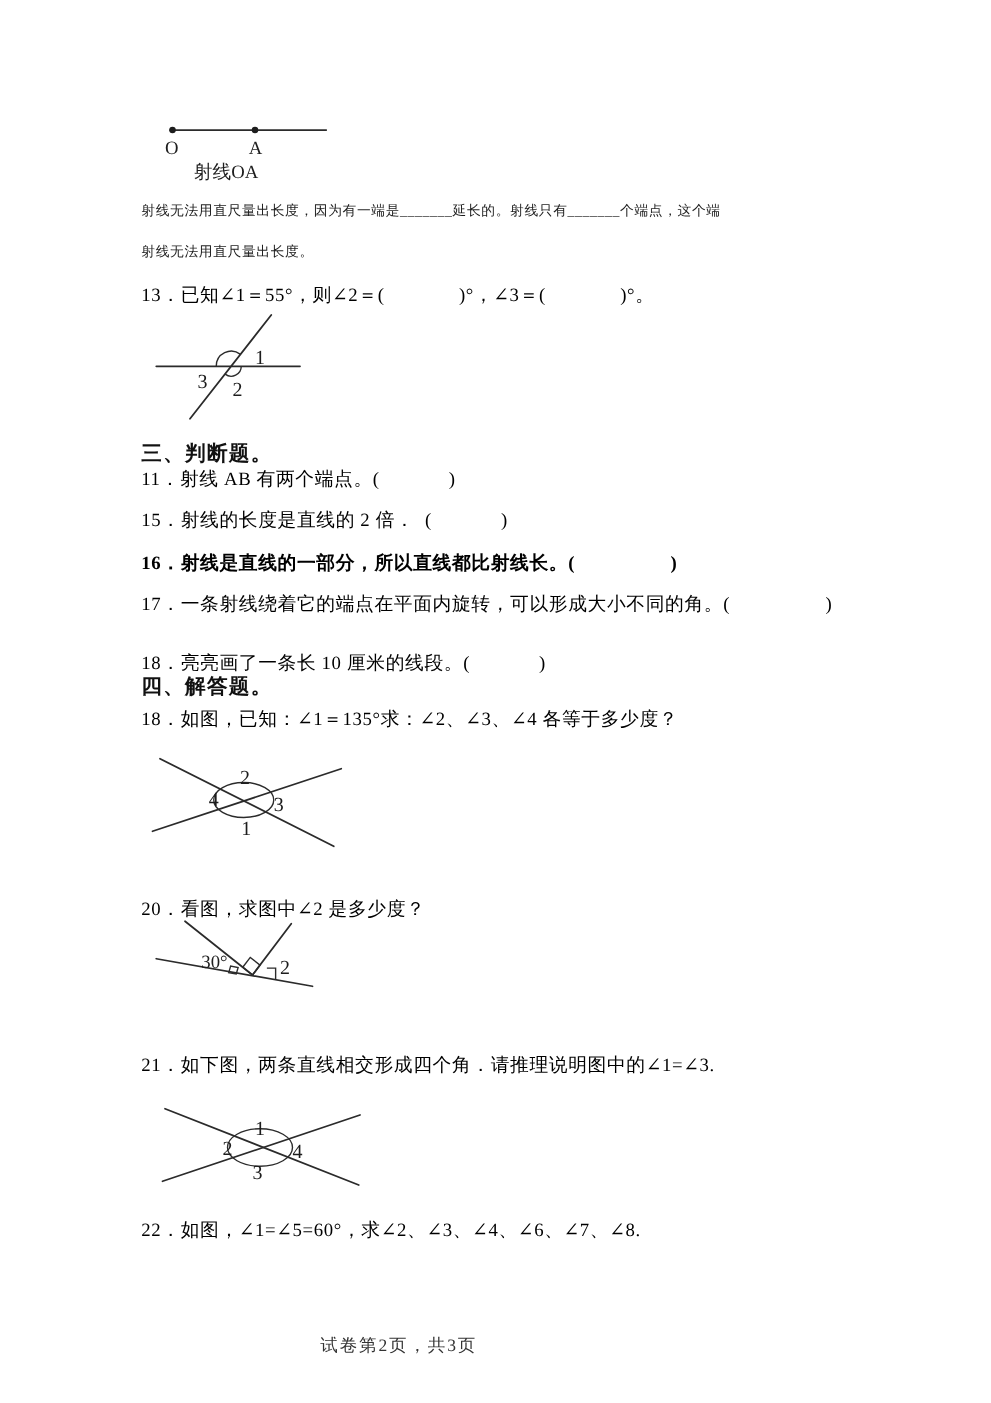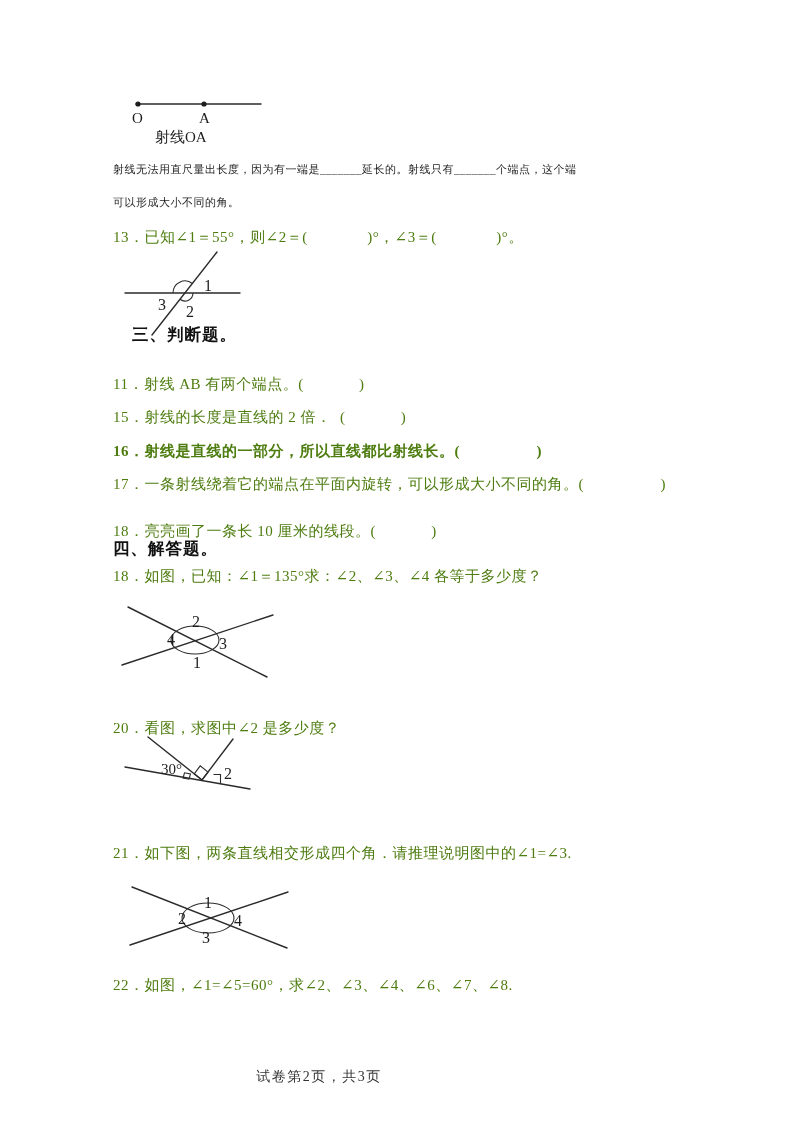--- a/index.html
+++ b/index.html
@@ -5,21 +5,21 @@
   * { margin:0; padding:0; box-sizing:border-box; }
   html,body { background:#ffffff; }
   .page {
     position:relative; width:793px; height:1122px; background:#ffffff;
     font-family:"Liberation Serif","DejaVu Serif",serif; color:#1d1d1d;
     overflow:hidden;
   }
   .txt {
     position:absolute; left:113px; width:640px;
     font-size:15px; line-height:21px; letter-spacing:0.5px;
-    white-space:pre; color:#4d7c0f;
+    white-space:pre; color:#000000;
   }
   .para { position:absolute; left:113px; top:153px; width:640px; }
   .para .fline {
     font-size:11px; line-height:33px; letter-spacing:0.5px; white-space:pre;
   }
   .sec { font-weight:bold; font-size:16.5px; letter-spacing:1px; color:#111; }
   .fig { position:absolute; overflow:visible; }
   .fig text {
     font-family:"Liberation Serif","DejaVu Serif",serif;
     fill:#1d1d1d; font-size:16px;
@@ -42,36 +42,36 @@
     <line class="fig-line" x1="8" y1="14" x2="133" y2="14"></line>
     <circle class="fig-dot" cx="10" cy="14" r="2.6"></circle>
     <circle class="fig-dot" cx="76" cy="14" r="2.6"></circle>
     <text class="small-label" x="4" y="33">O</text>
     <text class="small-label" x="71" y="33">A</text>
     <text class="small-label" x="27" y="52">射线OA</text>
   </svg>
 
   <div class="para">
     <div class="fline">射线无法用直尺量出长度，因为有一端是_______延长的。射线只有_______个端点，这个端</div>
-    <div class="fline">可以形成大小不同的角。</div>
+    <div class="fline">射线无法用直尺量出长度。</div>
   </div>
 
   <div class="txt" style="top:227px;">13．已知∠1＝55°，则∠2＝(              )°，∠3＝(              )°。</div>
 
   <svg class="fig" style="left:115px; top:246px;" width="215" height="100" viewBox="0 0 215 100">
     <line class="fig-line" x1="10" y1="47" x2="125" y2="47"></line>
     <line class="fig-line" x1="37" y1="89" x2="102" y2="6"></line>
     <path class="fig-thin" d="M 58 47 A 12 12 0 0 1 77.4 37.5"></path>
     <path class="fig-thin" d="M 65.1 53.3 A 8 8 0 0 0 78 47"></path>
     <text x="89" y="45">1</text>
     <text x="43" y="64">3</text>
     <text x="71" y="71">2</text>
   </svg>
 
-  <div class="txt sec" style="top:324px;margin-left:19px;">三、判断题。</div>
+  <div class="txt sec" style="top:352px;">三、判断题。</div>
 
   <div class="txt" style="top:374px;">11．射线 AB 有两个端点。(             )</div>
   <div class="txt" style="top:407px;">15．射线的长度是直线的 2 倍．  (             )</div>
   <div class="txt" style="top:441px;font-weight:bold;">16．射线是直线的一部分，所以直线都比射线长。(                  )</div>
   <div class="txt" style="top:474px;">17．一条射线绕着它的端点在平面内旋转，可以形成大小不同的角。(                  )</div>
   <div class="txt" style="top:507px;margin-top:14px;">18．亮亮画了一条长 10 厘米的线段。(             )</div>
 
   <div class="txt sec" style="top:538px;">四、解答题。</div>
 
   <div class="txt" style="top:566px;">18．如图，已知：∠1＝135°求：∠2、∠3、∠4 各等于多少度？</div>

